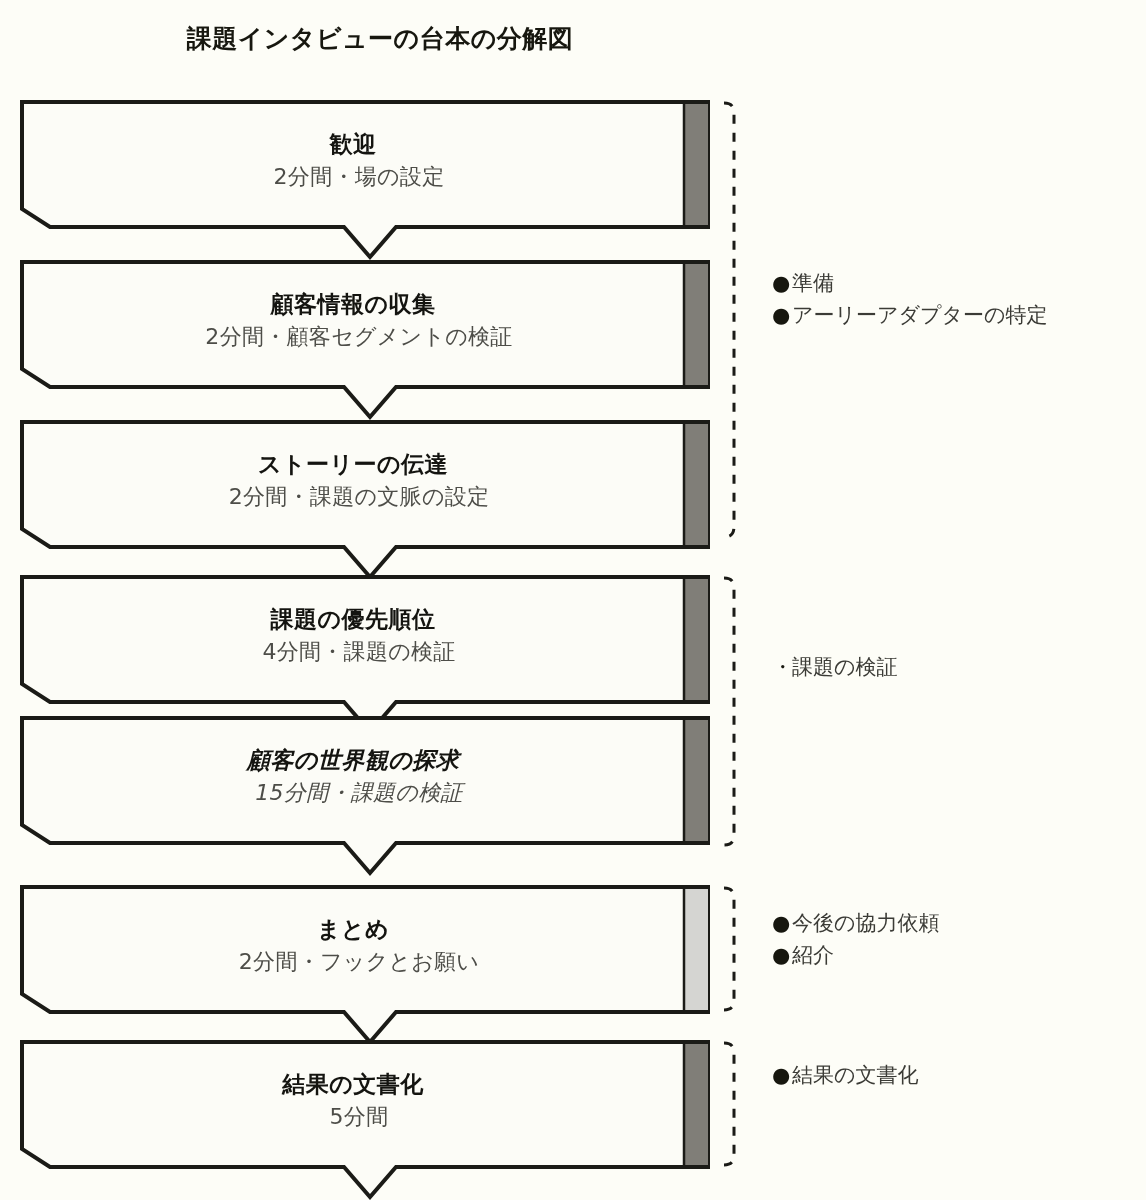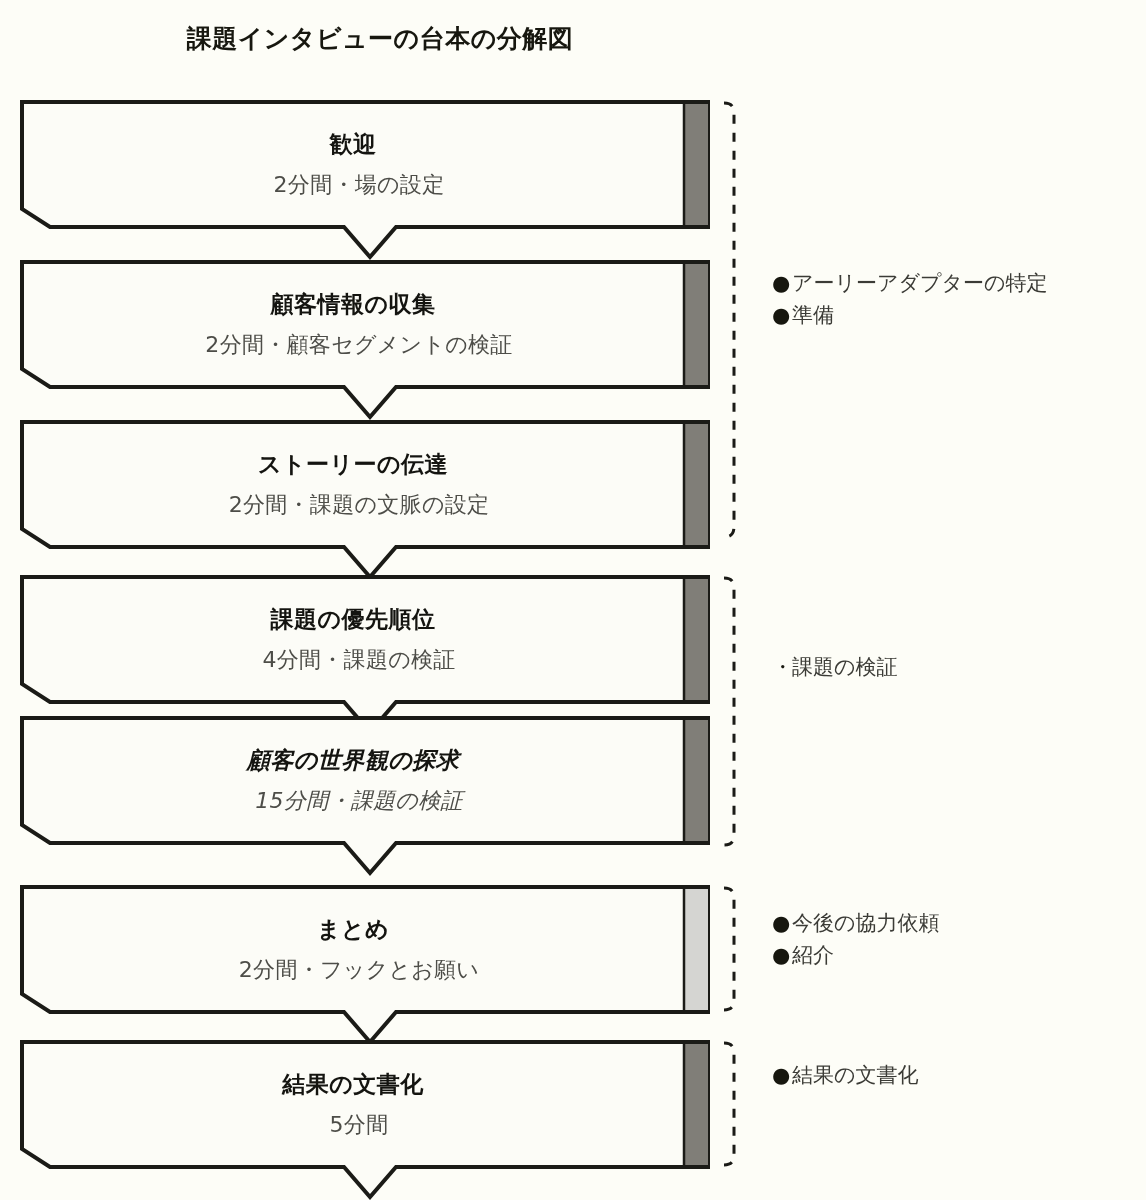--- a/index.html
+++ b/index.html
@@ -60,21 +60,21 @@
     letter-spacing: 0.5px;
     color: #141410;
     line-height: 1.25;
   }
   .step .sub {
     font-size: 22px;
     font-weight: normal;
     letter-spacing: 0.3px;
     color: #4d4d48;
     line-height: 1.3;
-    margin-top: 12px;
+    margin-top: 4px;
     padding-left: 12px;
   }
 
   
   .brace {
     position: absolute;
   }
   .annot {
     position: absolute;
     font-size: 21px;
@@ -175,22 +175,22 @@
           <div class="title">結果の文書化</div>
           <div class="sub">5分間</div>
         </div>
       </div>
     </div>
   <div id="groups-layer">
       <svg class="brace" width="30" height="440" viewBox="0 0 30 440" style="left: 718px; top: 100px;">
         <path d="M 6,3 C 14,3 16,7 16,14 L 16,426 C 16,433 14,437 6,437" fill="none" stroke="#1b1b17" stroke-width="3" stroke-dasharray="9 9" stroke-linecap="butt"></path>
       </svg>
       <div class="annot" style="left: 772px; top: 268px;">
+        <span class="li"><span class="bullet">●</span><span>準備</span></span>
         <span class="li"><span class="bullet">●</span><span>アーリーアダプターの特定</span></span>
-        <span class="li"><span class="bullet">●</span><span>準備</span></span>
       </div>
       <svg class="brace" width="30" height="273" viewBox="0 0 30 273" style="left: 718px; top: 575px;">
         <path d="M 6,3 C 14,3 16,7 16,14 L 16,259 C 16,266 14,270 6,270" fill="none" stroke="#1b1b17" stroke-width="3" stroke-dasharray="9 9" stroke-linecap="butt"></path>
       </svg>
       <div class="annot" style="left: 772px; top: 652px;">
         <span class="li"><span class="bullet">・</span><span>課題の検証</span></span>
       </div>
       <svg class="brace" width="30" height="128" viewBox="0 0 30 128" style="left: 718px; top: 885px;">
         <path d="M 6,3 C 14,3 16,7 16,14 L 16,114 C 16,121 14,125 6,125" fill="none" stroke="#1b1b17" stroke-width="3" stroke-dasharray="9 9" stroke-linecap="butt"></path>
       </svg>

